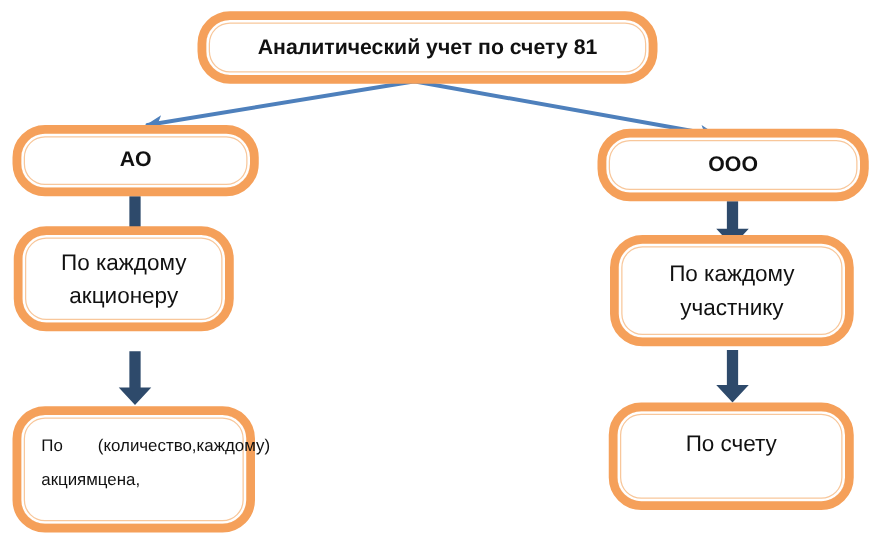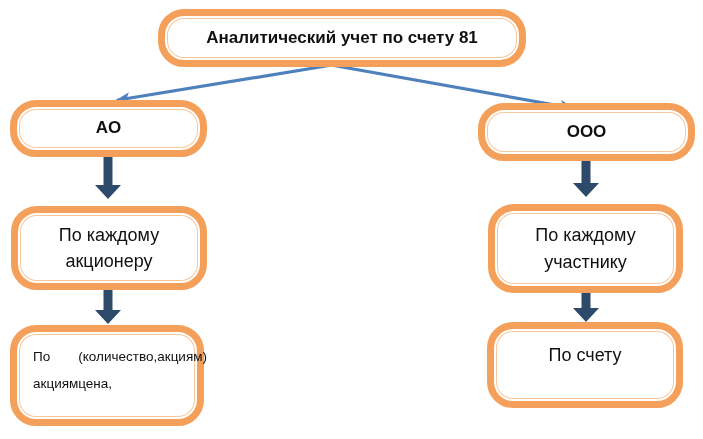--- a/index.html
+++ b/index.html
@@ -31,22 +31,22 @@
     display: flex;
     align-items: center;
     justify-content: center;
     text-align: center;
     line-height: 1.45;
   }
 
   .box-root    { left: 158px; top: 9px;   width: 368px; height: 58px; font-size: 17px; font-weight: bold; }
   .box-ao      { left: 10px;  top: 100px; width: 197px; height: 57px; font-size: 17px; font-weight: bold; }
   .box-ooo     { left: 478px; top: 103px; width: 217px; height: 58px; font-size: 17px; font-weight: bold; }
-  .box-l2-left { left: 11px;  top: 206px; width: 196px; height: 84px; font-size: 18px; }
-  .box-l2-right{ left: 488px; top: 204px; width: 195px; height: 89px; font-size: 18px; }
+  .box-l2-left { left: 11px;  top: 181px; width: 176px; height: 84px; font-size: 18px; }
+  .box-l2-right{ left: 488px; top: 188px; width: 195px; height: 89px; font-size: 18px; }
   .box-l3-left {
     left: 10px; top: 325px; width: 194px; height: 101px;
     font-size: 13.5px; text-align: left;
     align-items: flex-start; justify-content: flex-start;
     padding: 11px 8px 0 16px; line-height: 2.0;
   }
   .box-l3-right{
     left: 487px; top: 322px; width: 196px; height: 86px;
     font-size: 18px; align-items: flex-start; padding-top: 13px;
   }
@@ -99,20 +99,20 @@
     <span class="wrap-narrow">По каждому акционеру</span>
   </div>
 
   <div class="box box-l2-right">
     <span class="wrap-narrow">По каждому участнику</span>
   </div>
 
   <div class="box box-l3-left">
     <div>По акциям</div>
     <div>(количество, цена,</div>
-    <div>акциям)</div>
+    <div>каждому)</div>
   </div>
 
   <div class="box box-l3-right">
     <span>По счету</span>
   </div>
 
 </div>
 
 </body></html>

